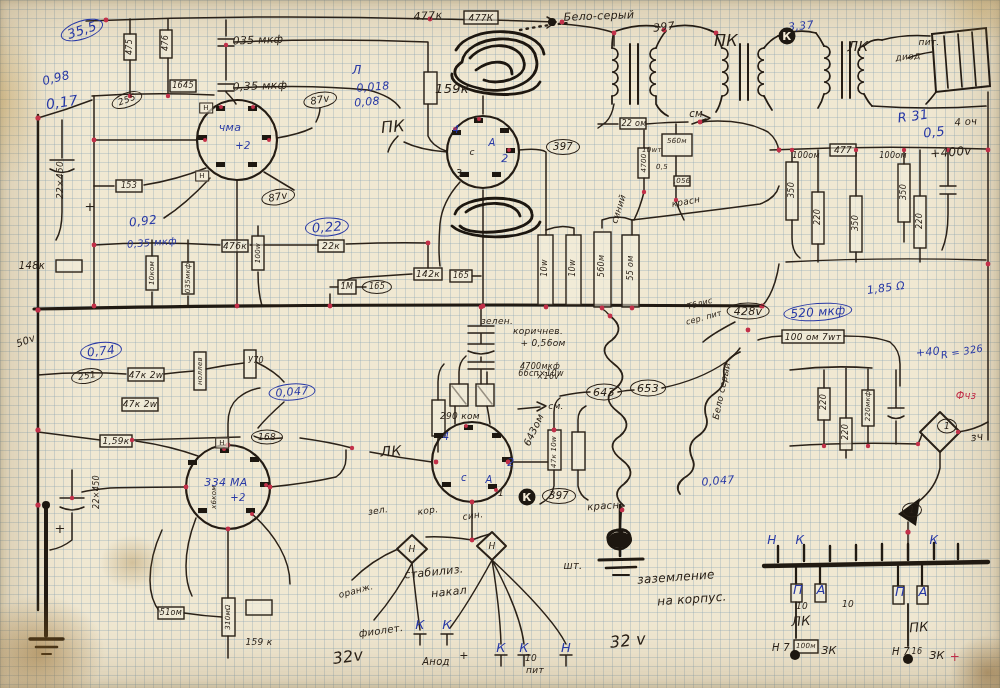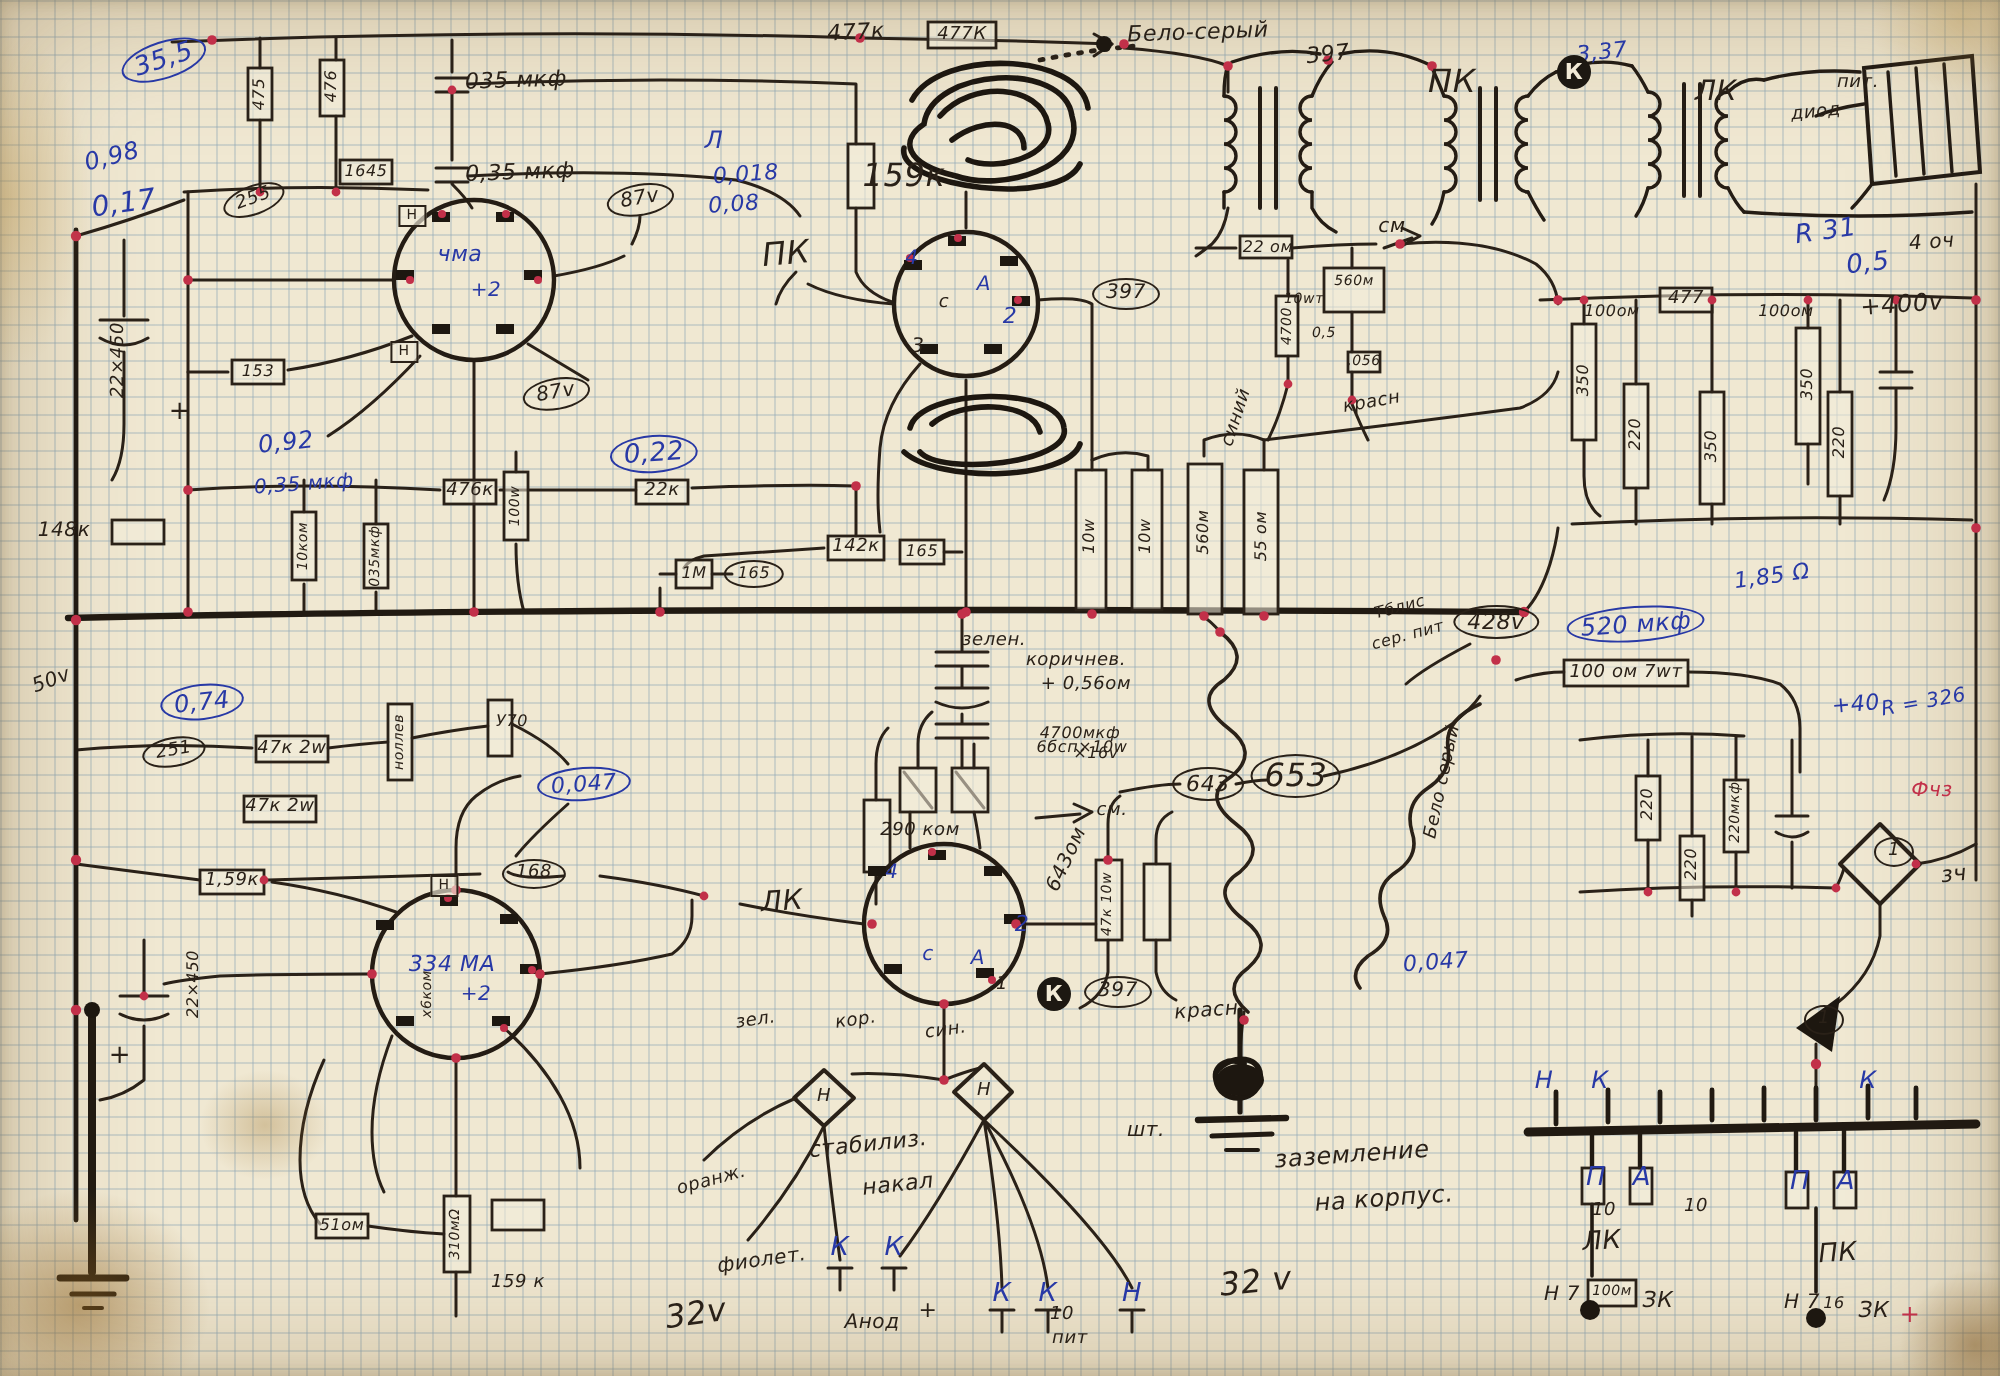--- a/index.html
+++ b/index.html
@@ -375,21 +375,21 @@
       <div class="lbl" style="left: 152px; top: 273px; font-size: 7px; color: rgb(42, 33, 24); transform: translate(-50%, -50%) rotate(-90deg);">10ком</div>
       <div class="lbl" style="left: 188px; top: 278px; font-size: 7px; color: rgb(42, 33, 24); transform: translate(-50%, -50%) rotate(-90deg);">035мкф</div>
       <div class="lbl" style="left: 347px; top: 287px; font-size: 8px; color: rgb(42, 33, 24); transform: translate(-50%, -50%) rotate(0deg);">1М</div>
       <div class="lbl lbl-c" style="left: 377px; top: 287px; font-size: 8px; color: rgb(42, 33, 24); transform: translate(-50%, -50%) rotate(0deg);">165</div>
       <div class="lbl" style="left: 428px; top: 274px; font-size: 9px; color: rgb(42, 33, 24); transform: translate(-50%, -50%) rotate(0deg);">142к</div>
       <div class="lbl" style="left: 461px; top: 276px; font-size: 8px; color: rgb(42, 33, 24); transform: translate(-50%, -50%) rotate(0deg);">165</div>
       <div class="lbl" style="left: 357px; top: 70px; font-size: 12px; color: rgb(40, 57, 166); transform: translate(-50%, -50%) rotate(0deg);">Л</div>
       <div class="lbl" style="left: 373px; top: 87px; font-size: 11px; color: rgb(40, 57, 166); transform: translate(-50%, -50%) rotate(-4deg);">0,018</div>
       <div class="lbl" style="left: 367px; top: 102px; font-size: 11px; color: rgb(40, 57, 166); transform: translate(-50%, -50%) rotate(-4deg);">0,08</div>
       <div class="lbl" style="left: 393px; top: 127px; font-size: 16px; color: rgb(42, 33, 24); transform: translate(-50%, -50%) rotate(-5deg);">ПК</div>
-      <div class="lbl" style="left: 452px; top: 88px; font-size: 16px; color: rgb(42, 33, 24); transform: translate(-50%, -50%) rotate(0deg); text-align: right;">159к</div>
+      <div class="lbl" style="left: 452px; top: 88px; font-size: 13px; color: rgb(42, 33, 24); transform: translate(-50%, -50%) rotate(0deg); text-align: right;">159к</div>
       <div class="lbl" style="left: 428px; top: 16px; font-size: 11px; color: rgb(42, 33, 24); transform: translate(-50%, -50%) rotate(-3deg);">477к</div>
       <div class="lbl" style="left: 481px; top: 18px; font-size: 9px; color: rgb(42, 33, 24); transform: translate(-50%, -50%) rotate(0deg);">477К</div>
       <div class="lbl" style="left: 599px; top: 16px; font-size: 11px; color: rgb(42, 33, 24); transform: translate(-50%, -50%) rotate(-2deg);">Бело-серый</div>
       <div class="lbl" style="left: 664px; top: 27px; font-size: 11px; color: rgb(42, 33, 24); transform: translate(-50%, -50%) rotate(-6deg);">397</div>
       <div class="lbl" style="left: 726px; top: 41px; font-size: 16px; color: rgb(42, 33, 24); transform: translate(-50%, -50%) rotate(0deg);">ПК</div>
       <div class="lbl" style="left: 801px; top: 26px; font-size: 11px; color: rgb(40, 57, 166); transform: translate(-50%, -50%) rotate(-6deg);">3,37</div>
       <div class="lbl lbl-d" style="left: 787px; top: 36px; font-size: 11px; transform: translate(-50%, -50%) rotate(0deg);">К</div>
       <div class="lbl" style="left: 858px; top: 46px; font-size: 14px; color: rgb(42, 33, 24); transform: translate(-50%, -50%) rotate(0deg);">ЛК</div>
       <div class="lbl" style="left: 929px; top: 42px; font-size: 9px; color: rgb(42, 33, 24); transform: translate(-50%, -50%) rotate(0deg);">пит.</div>
       <div class="lbl" style="left: 908px; top: 57px; font-size: 9px; color: rgb(42, 33, 24); transform: translate(-50%, -50%) rotate(-6deg);">диод</div>
@@ -446,21 +446,21 @@
       <div class="lbl" style="left: 391px; top: 451px; font-size: 14px; color: rgb(42, 33, 24); transform: translate(-50%, -50%) rotate(-4deg);">ЛК</div>
       <div class="lbl" style="left: 534px; top: 430px; font-size: 10px; color: rgb(42, 33, 24); transform: translate(-50%, -50%) rotate(-65deg);">643ом</div>
       <div class="lbl" style="left: 554px; top: 452px; font-size: 7px; color: rgb(42, 33, 24); transform: translate(-50%, -50%) rotate(-90deg);">47к 10w</div>
       <div class="lbl" style="left: 226px; top: 482px; font-size: 11px; color: rgb(40, 57, 166); transform: translate(-50%, -50%) rotate(0deg);">334 МА</div>
       <div class="lbl" style="left: 238px; top: 498px; font-size: 10px; color: rgb(40, 57, 166); transform: translate(-50%, -50%) rotate(0deg);">+2</div>
       <div class="lbl" style="left: 97px; top: 492px; font-size: 8px; color: rgb(42, 33, 24); transform: translate(-50%, -50%) rotate(-90deg);">22×450</div>
       <div class="lbl" style="left: 214px; top: 497px; font-size: 7px; color: rgb(42, 33, 24); transform: translate(-50%, -50%) rotate(-90deg);">х6ком</div>
       <div class="lbl" style="left: 60px; top: 528px; font-size: 13px; color: rgb(42, 33, 24); transform: translate(-50%, -50%) rotate(0deg);">+</div>
       <div class="lbl lbl-b" style="left: 222px; top: 443px; font-size: 7px; color: rgb(42, 33, 24); transform: translate(-50%, -50%) rotate(0deg);">Н</div>
       <div class="lbl lbl-c" style="left: 604px; top: 392px; font-size: 11px; color: rgb(42, 33, 24); transform: translate(-50%, -50%) rotate(0deg);">643</div>
-      <div class="lbl lbl-c" style="left: 648px; top: 388px; font-size: 16px; color: rgb(42, 33, 24); transform: translate(-50%, -50%) rotate(0deg);">653</div>
+      <div class="lbl lbl-c" style="left: 648px; top: 388px; font-size: 11px; color: rgb(42, 33, 24); transform: translate(-50%, -50%) rotate(0deg);">653</div>
       <div class="lbl" style="left: 722px; top: 391px; font-size: 9px; color: rgb(42, 33, 24); transform: translate(-50%, -50%) rotate(-78deg);">Бело серый</div>
       <div class="lbl" style="left: 718px; top: 481px; font-size: 11px; color: rgb(40, 57, 166); transform: translate(-50%, -50%) rotate(-4deg);">0,047</div>
       <div class="lbl" style="left: 556px; top: 406px; font-size: 9px; color: rgb(42, 33, 24); transform: translate(-50%, -50%) rotate(0deg);">см.</div>
       <div class="lbl" style="left: 456px; top: 130px; font-size: 10px; color: rgb(40, 57, 166); transform: translate(-50%, -50%) rotate(0deg);">4</div>
       <div class="lbl" style="left: 492px; top: 143px; font-size: 10px; color: rgb(40, 57, 166); transform: translate(-50%, -50%) rotate(0deg);">А</div>
       <div class="lbl" style="left: 505px; top: 158px; font-size: 11px; color: rgb(40, 57, 166); transform: translate(-50%, -50%) rotate(0deg);">2</div>
       <div class="lbl" style="left: 459px; top: 174px; font-size: 10px; color: rgb(42, 33, 24); transform: translate(-50%, -50%) rotate(0deg);">3</div>
       <div class="lbl" style="left: 472px; top: 152px; font-size: 9px; color: rgb(42, 33, 24); transform: translate(-50%, -50%) rotate(0deg);">с</div>
       <div class="lbl lbl-c" style="left: 563px; top: 147px; font-size: 10px; color: rgb(42, 33, 24); transform: translate(-50%, -50%) rotate(0deg);">397</div>
       <div class="lbl" style="left: 446px; top: 437px; font-size: 10px; color: rgb(40, 57, 166); transform: translate(-50%, -50%) rotate(0deg);">4</div>

